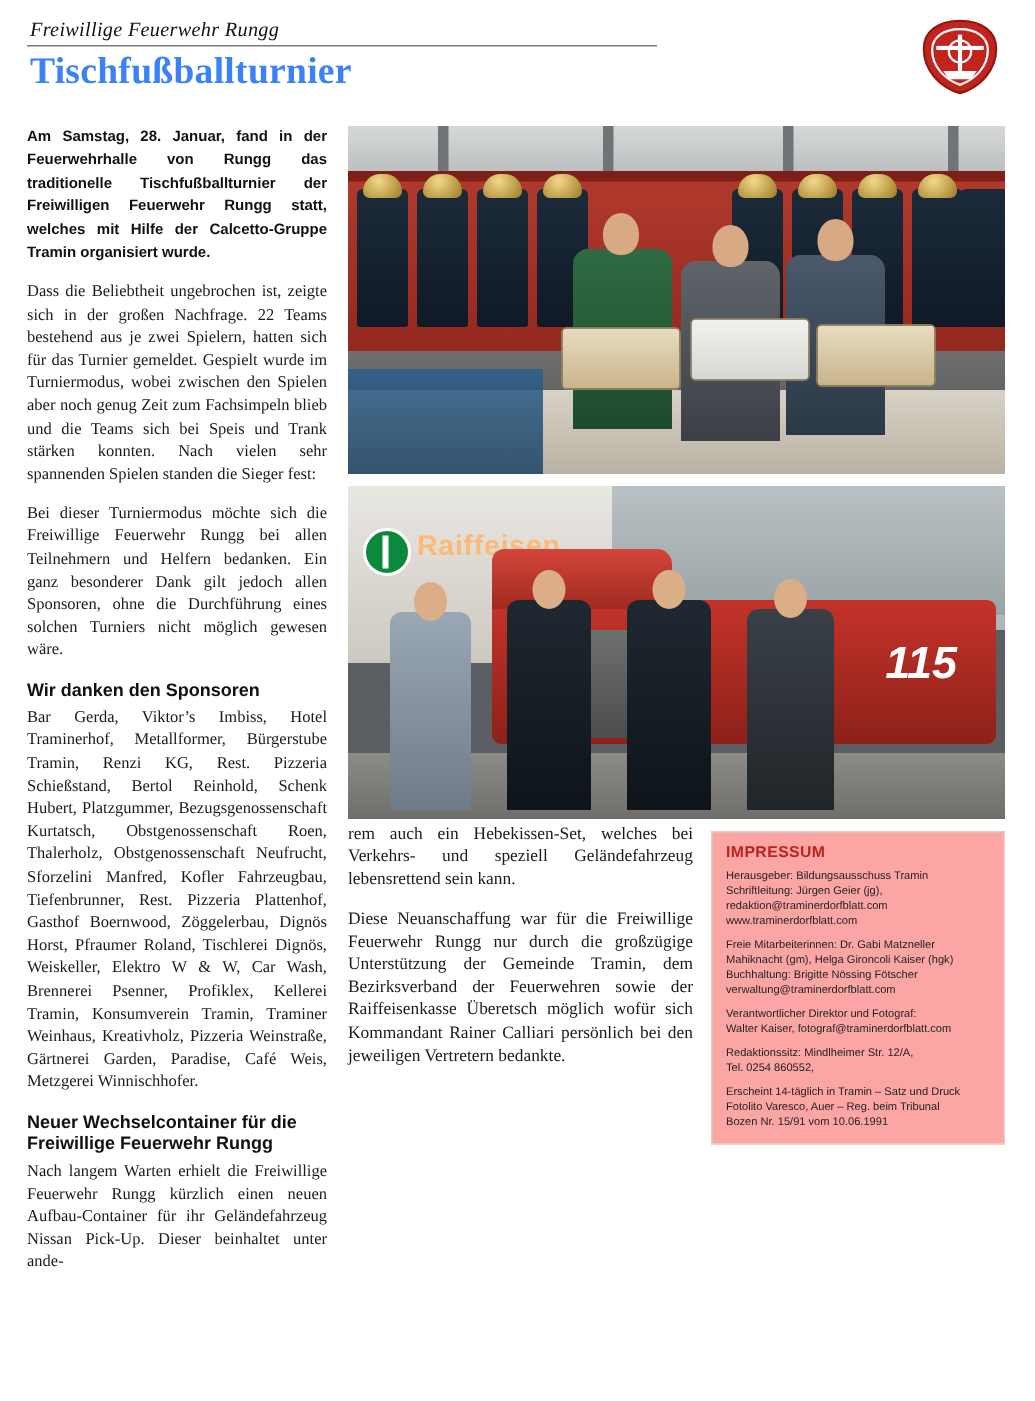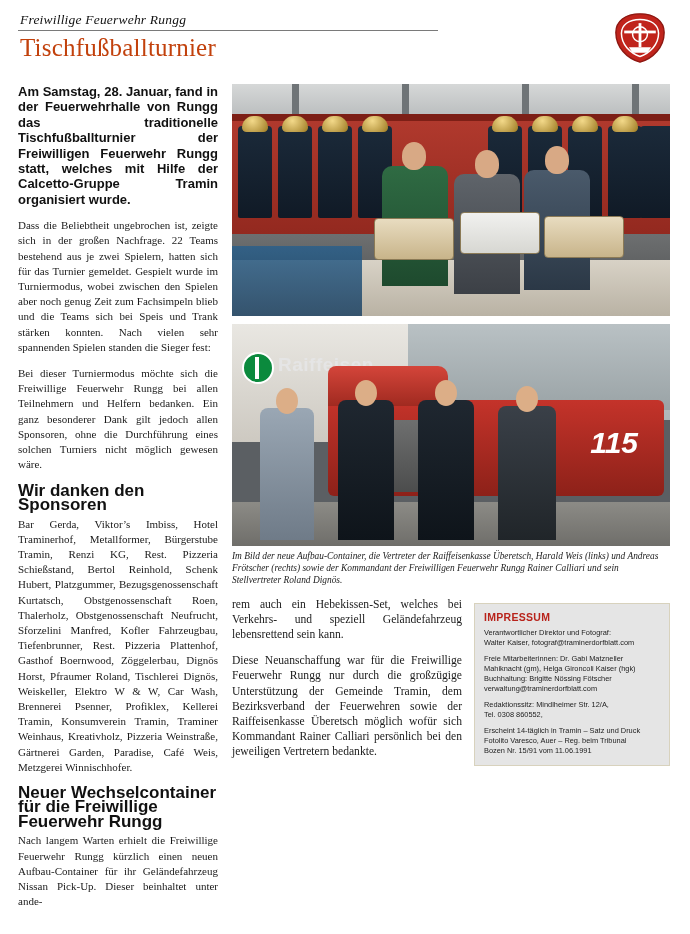--- a/index.html
+++ b/index.html
@@ -37,22 +37,22 @@
     margin: 2px 0 0 2px;
   }
   .rule-top {
     border-bottom: 1px solid #7a7a7a;
     margin: 2px 0 3px 0;
     width: 420px;
   }
   .headline {
     font-family: "Liberation Serif", serif;
     font-size: 25px;
-    font-weight: normal;
-    color: #c2410c;
+    font-weight: bold;
+    color: #3b82f6;
     margin: 0 0 0 2px;
     letter-spacing: .2px;
   }
   .crest {
     position: absolute;
     right: 4px;
     top: 0px;
     width: 56px;
     height: 52px;
   }
@@ -68,38 +68,38 @@
     flex: 0 0 200px;
   }
   .col-right {
     width: 438px;
     flex: 0 0 438px;
   }
 
   .lead {
     font-family: "Liberation Sans", sans-serif;
     font-weight: bold;
-    font-size: 13px;
+    font-size: 10px;
     line-height: 15.4px;
     text-align: justify;
     margin: 0 0 11px 0;
     color: #111;
   }
   p.body {
     font-family: "Liberation Serif", serif;
     font-size: 11px;
     line-height: 15.2px;
     text-align: justify;
     margin: 0 0 11px 0;
     color: #1a1a1a;
   }
   h3.subhead {
     font-family: "Liberation Sans", sans-serif;
     font-weight: bold;
-    font-size: 17px;
+    font-size: 12px;
     line-height: 14.5px;
     margin: 4px 0 4px 0;
     color: #111;
   }
 
   
   .photo {
     position: relative;
     width: 100%;
     overflow: hidden;
@@ -167,21 +167,21 @@
     background: linear-gradient(#e8dcc0, #c8b48a);
     border-radius:4px;
     border:1px solid #8b7a56;
   }
 
   
   .p2-sky { position:absolute; left:0; right:0; top:0; height:96px; background:linear-gradient(#cfd4d6,#aeb5b8); }
   .p2-bldg { position:absolute; left:0; top:0; width:176px; height:118px; background:linear-gradient(#e9e7e2,#cdc9c1); }
   .p2-raiff-text {
     position:absolute; left:46px; top:30px; font-family:"Liberation Sans",sans-serif;
-    font-size:19px; font-weight:bold; color:#e5e5e5; letter-spacing:.5px;
+    font-size:19px; font-weight:bold; color:#fdba74; letter-spacing:.5px;
   }
   .p2-raiff-logo {
     position:absolute; left:10px; top:28px; width:28px; height:28px; border-radius:50%;
     background:#0b8a3d; border:2px solid #fff;
   }
   .p2-raiff-logo:after{
     content:""; position:absolute; left:11px; top:3px; width:4px; height:22px; background:#fff;
     transform: rotate(0deg);
   }
   .p2-truck {
@@ -198,21 +198,21 @@
     position:absolute; right:26px; top:26px; font-family:"Liberation Sans",sans-serif;
     font-size:30px; font-weight:bold; color:#fff; font-style:italic;
   }
   .p2-ground { position:absolute; left:0; right:0; bottom:0; height:44px; background:linear-gradient(#8c8b86,#6f6e6a); }
   .p2-person { position:absolute; bottom:6px; }
   .p2-head { position:absolute; width:22px; height:26px; border-radius:50%; background:#dcae87; }
 
   
   .impressum {
     margin-top: 6px;
-    background: #e5e5e5;
+    background: #fca5a5;
     border: 1px solid #d8d2bd;
     padding: 7px 9px 9px 9px;
     width: 196px;
     box-sizing: border-box;
   }
   .impressum h4 {
     font-family: "Liberation Sans", sans-serif;
     font-size: 10.5px;
     font-weight: bold;
     color: #b8231b;
@@ -342,41 +342,44 @@
 
         <div class="p2-person" style="left:106px; width:56px; height:140px; background:linear-gradient(#1f2730,#0e141a); border-radius:8px 8px 0 0;"></div>
         <div class="p2-head" style="left:123px; bottom:140px;"></div>
 
         <div class="p2-person" style="left:186px; width:56px; height:140px; background:linear-gradient(#1f2730,#0e141a); border-radius:8px 8px 0 0;"></div>
         <div class="p2-head" style="left:203px; bottom:140px;"></div>
 
         <div class="p2-person" style="left:266px; width:58px; height:134px; background:linear-gradient(#3a4048,#202529); border-radius:8px 8px 0 0;"></div>
         <div class="p2-head" style="left:284px; bottom:134px;"></div>
       </div>
-      <div class="caption">Im Bild der neue Aufbau-Container, die Vertreter der Raiffeisenkasse Überetsch, Harald Weis (links) und Andreas Frötscher (rechts) sowie der Kommandant der Freiwilligen Feuerwehr Rungg Rainer Calliari und sein Stellvertreter Roland Dignös.</div>
 
       <div class="right-lower">
         <div class="txt right-text">
           <p class="body">rem auch ein Hebekissen-Set, welches bei Verkehrs- und speziell Geländefahrzeug lebensrettend sein kann.</p>
           <p class="body">Diese Neuanschaffung war für die Freiwillige Feuerwehr Rungg nur durch die großzügige Unterstützung der Gemeinde Tramin, dem Bezirksverband der Feuerwehren sowie der Raiffeisenkasse Überetsch möglich wofür sich Kommandant Rainer Calliari persönlich bei den jeweiligen Vertretern bedankte.</p>
         </div>
 
         <div class="box">
           <div class="impressum">
             <h4>IMPRESSUM</h4>
-            <p style="white-space:pre-line">Verantwortlicher Direktor und Fotograf:
-Walter Kaiser, fotograf@traminerdorfblatt.com</p>
+            <p style="white-space:pre-line">Herausgeber: Bildungsausschuss Tramin
+Schriftleitung: Jürgen Geier (jg),
+redaktion@traminerdorfblatt.com
+www.traminerdorfblatt.com</p>
             <p style="white-space:pre-line">Freie Mitarbeiterinnen: Dr. Gabi Matzneller
 Mahiknacht (gm), Helga Gironcoli Kaiser (hgk)
 Buchhaltung: Brigitte Nössing Fötscher
 verwaltung@traminerdorfblatt.com</p>
+            <p style="white-space:pre-line">Verantwortlicher Direktor und Fotograf:
+Walter Kaiser, fotograf@traminerdorfblatt.com</p>
             <p style="white-space:pre-line">Redaktionssitz: Mindlheimer Str. 12/A,
-Tel. 0308 860552,</p>
+Tel. 0254 860552,</p>
             <p style="white-space:pre-line">Erscheint 14-täglich in Tramin – Satz und Druck
 Fotolito Varesco, Auer – Reg. beim Tribunal
-Bozen Nr. 15/91 vom 11.06.1991</p>
+Bozen Nr. 15/91 vom 10.06.1991</p>
           </div>
         </div>
       </div>
 
     </div>
   </div>
 </div>
 
 </body></html>

